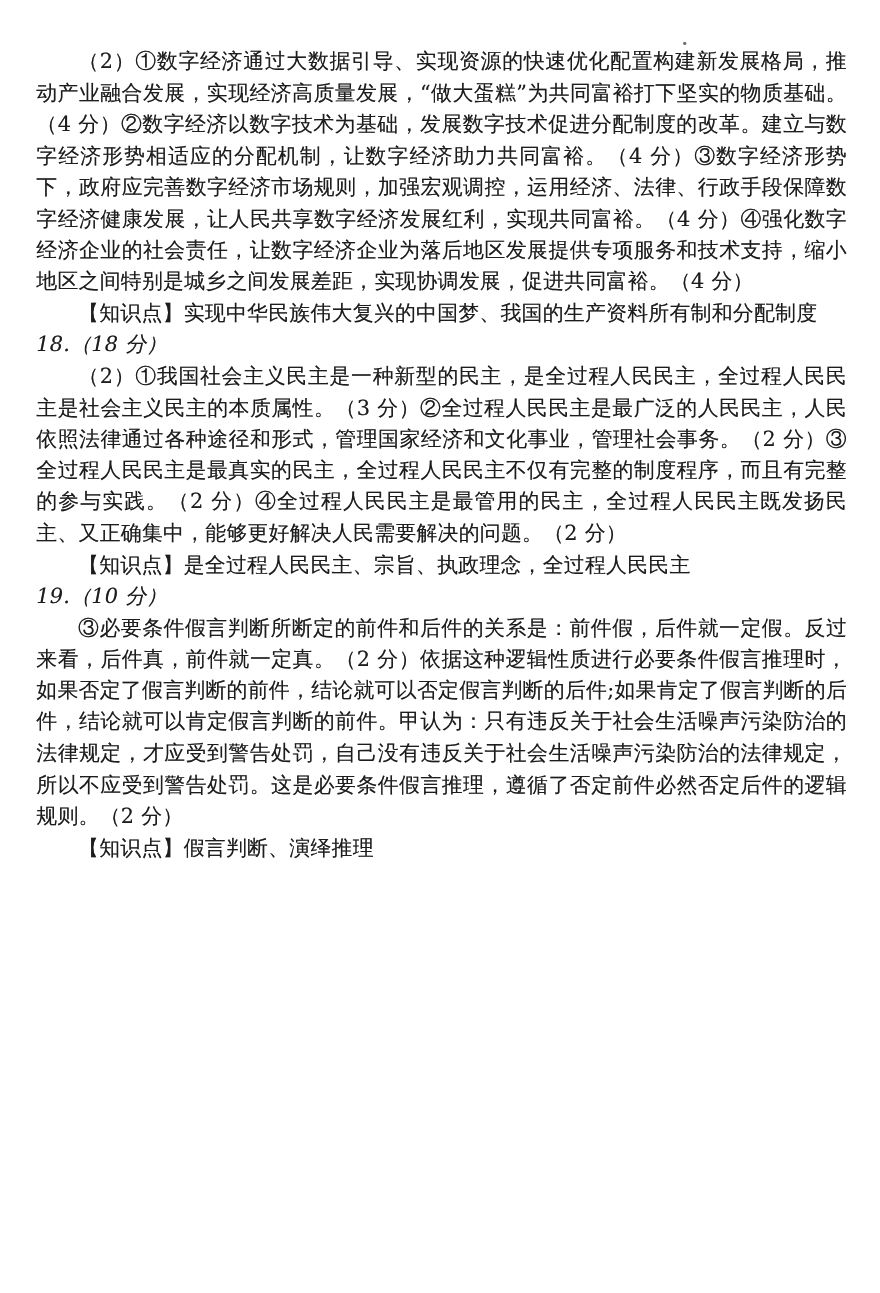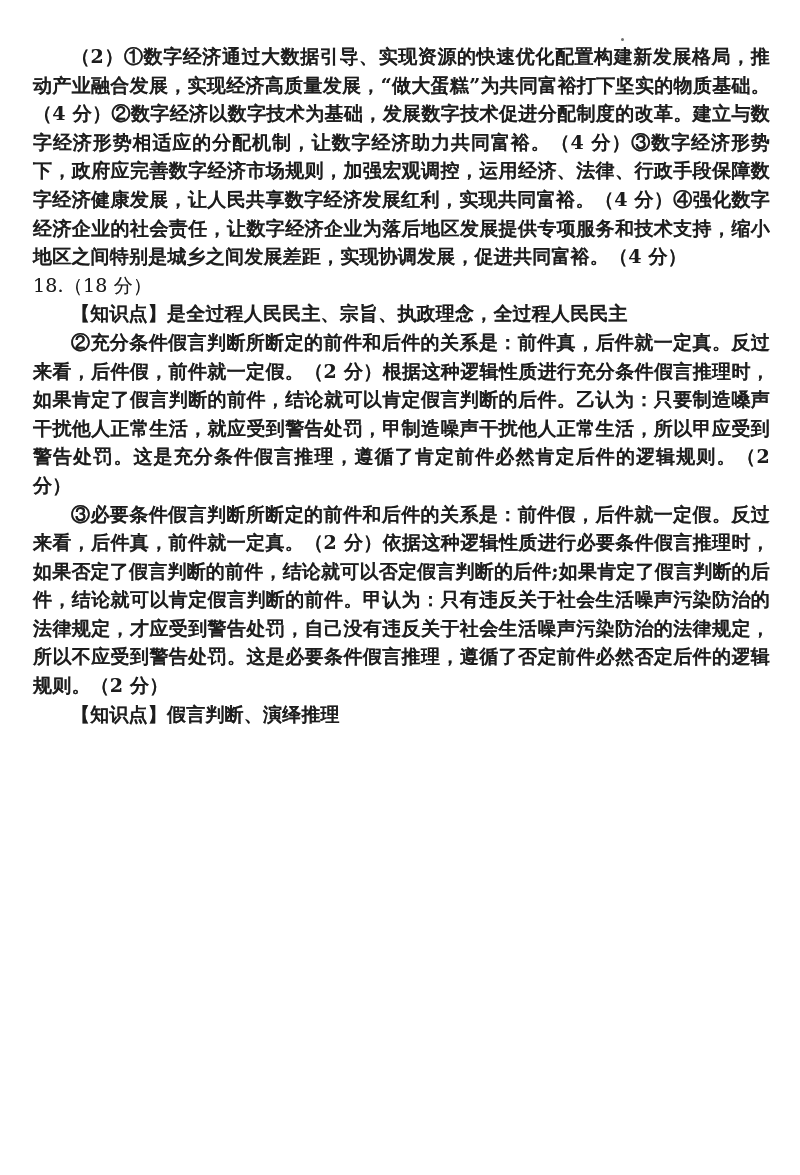--- a/index.html
+++ b/index.html
@@ -25,40 +25,42 @@
     text-align: justify;
     letter-spacing: 0.2px;
     text-shadow: 0 0 0.5px rgba(40,40,40,0.55);
   }
   .page p {
     margin: 0;
     padding: 0;
   }
   .para {
     text-indent: 2em;
-    font-weight: bold;
   }
   .head {
     text-indent: 0;
+    font-style: italic;
   }
   .scan-dot {
     position: absolute;
     left: 621px;
     top: 38px;
     width: 3px;
     height: 3px;
     background: #6e6e6e;
     border-radius: 50%;
   }
 </style>
 </head>
 <body>
 
 <div class="scan-dot"></div>
 
 <div class="page">
   <p class="para">（2）①数字经济通过大数据引导、实现资源的快速优化配置构建新发展格局，推动产业融合发展，实现经济高质量发展，“做大蛋糕”为共同富裕打下坚实的物质基础。（4 分）②数字经济以数字技术为基础，发展数字技术促进分配制度的改革。建立与数字经济形势相适应的分配机制，让数字经济助力共同富裕。（4 分）③数字经济形势下，政府应完善数字经济市场规则，加强宏观调控，运用经济、法律、行政手段保障数字经济健康发展，让人民共享数字经济发展红利，实现共同富裕。（4 分）④强化数字经济企业的社会责任，让数字经济企业为落后地区发展提供专项服务和技术支持，缩小地区之间特别是城乡之间发展差距，实现协调发展，促进共同富裕。（4 分）</p>
+  <p class="para">【知识点】实现中华民族伟大复兴的中国梦、我国的生产资料所有制和分配制度</p>
   <p class="head">18.（18 分）</p>
+  <p class="para">（2）①我国社会主义民主是一种新型的民主，是全过程人民民主，全过程人民民主是社会主义民主的本质属性。（3 分）②全过程人民民主是最广泛的人民民主，人民依照法律通过各种途径和形式，管理国家经济和文化事业，管理社会事务。（2 分）③全过程人民民主是最真实的民主，全过程人民民主不仅有完整的制度程序，而且有完整的参与实践。（2 分）④全过程人民民主是最管用的民主，全过程人民民主既发扬民主、又正确集中，能够更好解决人民需要解决的问题。（2 分）</p>
   <p class="para">【知识点】是全过程人民民主、宗旨、执政理念，全过程人民民主</p>
-  <p class="para">②充分条件假言判断所断定的前件和后件的关系是：前件真，后件就一定真。反过来看，后件假，前件就一定假。（2 分）根据这种逻辑性质进行充分条件假言推理时，如果肯定了假言判断的前件，结论就可以肯定假言判断的后件。乙认为：只要制造嗓声干扰他人正常生活，就应受到警告处罚，甲制造噪声干扰他人正常生活，所以甲应受到警告处罚。这是充分条件假言推理，遵循了肯定前件必然肯定后件的逻辑规则。（2 分）</p>
+  <p class="head">19.（10 分）</p>
   <p class="para">③必要条件假言判断所断定的前件和后件的关系是：前件假，后件就一定假。反过来看，后件真，前件就一定真。（2 分）依据这种逻辑性质进行必要条件假言推理时，如果否定了假言判断的前件，结论就可以否定假言判断的后件;如果肯定了假言判断的后件，结论就可以肯定假言判断的前件。甲认为：只有违反关于社会生活噪声污染防治的法律规定，才应受到警告处罚，自己没有违反关于社会生活噪声污染防治的法律规定，所以不应受到警告处罚。这是必要条件假言推理，遵循了否定前件必然否定后件的逻辑规则。（2 分）</p>
   <p class="para">【知识点】假言判断、演绎推理</p>
 </div>
 
 </body></html>

